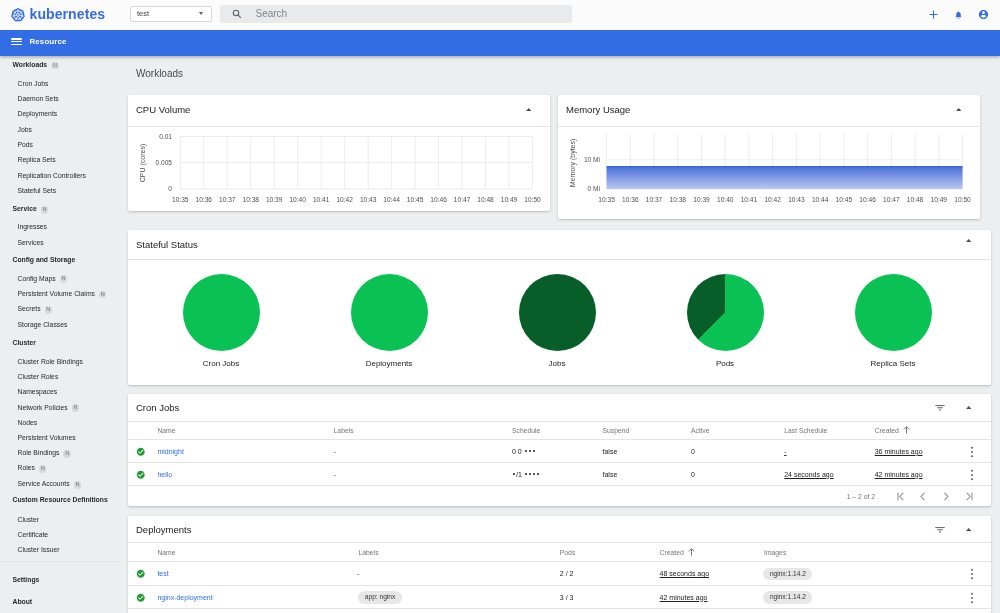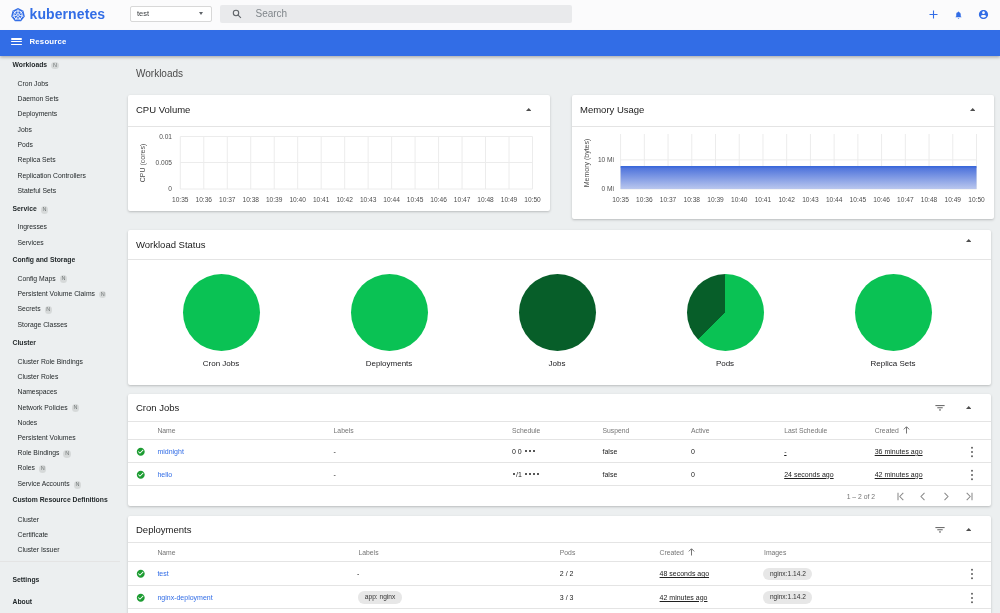--- a/index.html
+++ b/index.html
@@ -152,21 +152,21 @@
         <text x="357.54" y="76.3" text-anchor="middle">10:48</text>
         <text x="381.02" y="76.3" text-anchor="middle">10:49</text>
         <text x="404.50" y="76.3" text-anchor="middle">10:50</text>
         <text x="44" y="12.8" text-anchor="end">0.01</text>
         <text x="44" y="38.8" text-anchor="end">0.005</text>
         <text x="44" y="65.30" text-anchor="end">0</text>
       </g>
     </svg>
 </div>
 
-<div class="card" style="left:572px;top:95px;width:422px;height:124px">
+<div class="card" style="left:558px;top:95px;width:422px;height:124px">
   <div class="ct" style="top:10px">Memory Usage</div>
   <div class="abs" style="left:397.5px;top:13.4px">
       <svg width="5.4" height="2.9" viewBox="0 0 5.4 2.9">
         <polygon points="0,2.9 2.7,0 5.4,2.9" fill="#4e4e4e"></polygon>
       </svg>
     </div>
   <div class="hl" style="left:0;top:30.5px;width:422px"></div>
   <svg class="abs" style="left:0;top:30.5px" width="422" height="85" viewBox="0 0 422 85">
       <defs>
         <linearGradient id="mg" x1="0" y1="0" x2="0" y2="1">
@@ -214,21 +214,21 @@
         <text x="357.05" y="76.3" text-anchor="middle">10:48</text>
         <text x="380.77" y="76.3" text-anchor="middle">10:49</text>
         <text x="404.50" y="76.3" text-anchor="middle">10:50</text>
         <text x="42" y="36.2" text-anchor="end">10 Mi</text>
         <text x="42" y="65.30" text-anchor="end">0 Mi</text>
       </g>
     </svg>
 </div>
 
 <div class="card" style="left:128px;top:230px;width:863px;height:155px">
-  <div class="ct" style="top:9.5px">Workload Status</div>
+  <div class="ct" style="top:9.5px">Stateful Status</div>
   <div class="abs" style="left:838px;top:9.4px">
       <svg width="5.4" height="2.9" viewBox="0 0 5.4 2.9">
         <polygon points="0,2.9 2.7,0 5.4,2.9" fill="#4e4e4e"></polygon>
       </svg>
     </div>
   <div class="hl" style="left:0;top:29px;width:863px"></div>
   <div class="abs" style="left:54.5px;top:43.5px;width:77px;height:77px;border-radius:50%;background:#0ac254"></div>
 <div class="abs plab" style="left:33px;top:128.5px;width:120px">Cron Jobs</div>
 <div class="abs" style="left:222.5px;top:43.5px;width:77px;height:77px;border-radius:50%;background:#0ac254"></div>
 <div class="abs plab" style="left:201px;top:128.5px;width:120px">Deployments</div>

